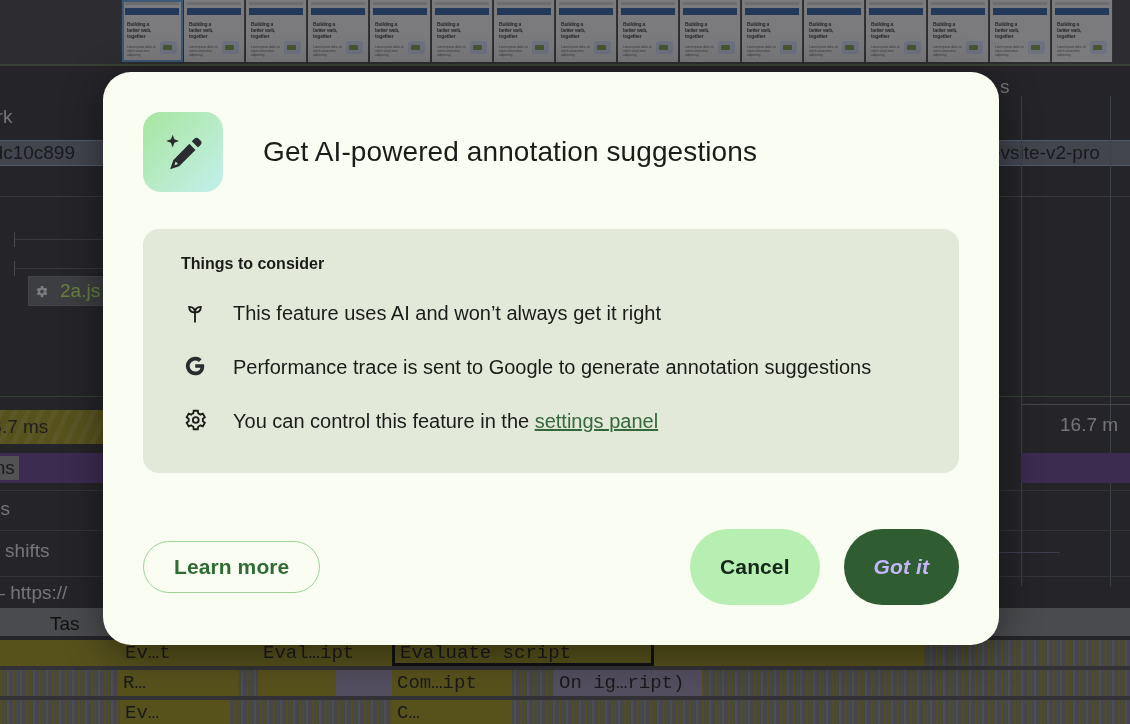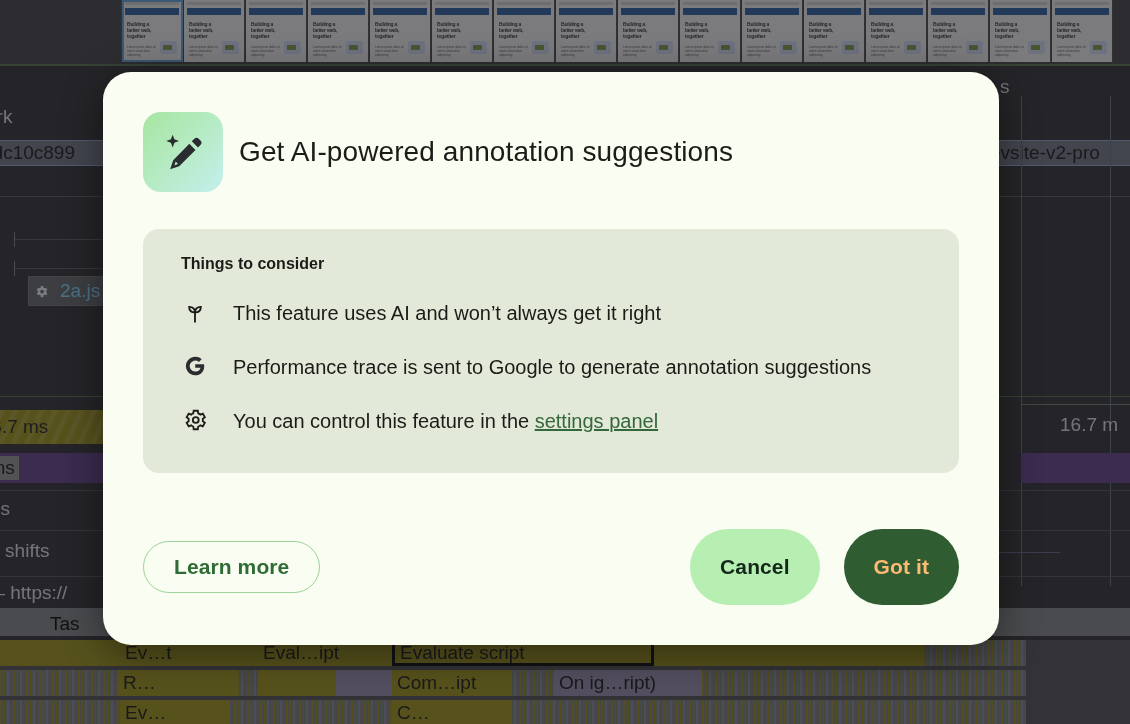--- a/index.html
+++ b/index.html
@@ -69,21 +69,21 @@
   .net-bar span { color: #111; font-size: 19px; white-space: nowrap; padding-left: 4px; }
 
   .hr-line { position: absolute; background: #55575a; height: 1px; }
   .vtick { position: absolute; background: #7b7d80; width: 1px; }
   .vrule { position: absolute; background: #5e6b7d; width: 1px; }
 
   .chip {
     position: absolute; height: 30px;
     border: 1px solid #6f7174; background: #606265;
     display: flex; align-items: center; gap: 11px;
-    padding: 0 5px; color: #7dd3fc; font-size: 19px; white-space: nowrap;
+    padding: 0 5px; color: #bef264; font-size: 19px; white-space: nowrap;
   }
 
   .band-yellow {
     position: absolute; height: 34px; background: #9a8f12;
     background-image: repeating-linear-gradient(115deg, rgba(255,255,255,.10) 0 5px, rgba(0,0,0,0) 5px 12px);
     display: flex; align-items: center;
   }
   .band-yellow span { color: #1a1a1a; font-size: 19px; padding-left: 6px; white-space: nowrap; }
   .band-purple {
     position: absolute; height: 30px; background: #5c3a85;
@@ -91,21 +91,21 @@
   }
   .band-purple span { color: #111; font-size: 19px; background: #8f8f8f; padding: 1px 4px; white-space: nowrap; }
   .row-sep { position: absolute; height: 1px; background: #4d4f52; }
 
   
   #flame {
     position: absolute; left: 0; top: 640px; width: 1130px; height: 84px;
     background: #4a4b4e;
     overflow: hidden;
   }
-  .fl-row { position: absolute; left: 0; width: 1026px; height: 26px; }
+  .fl-row { position: absolute; left: 0; width: 1130px; height: 26px; font-family: Liberation Mono, monospace; }
   .fl {
     position: absolute; height: 26px; display: flex; align-items: center;
     font-size: 19px; color: #111; white-space: nowrap; overflow: hidden;
   }
   .fl.y { background: #9a8f12; }
   .fl.p { background: #9288a8; }
   .fl span { padding-left: 5px; }
   .fl.selected { border: 3px solid #000; }
   .noise { position: absolute; top: 0; height: 26px; width: 100%;
     background-image: repeating-linear-gradient(90deg,
@@ -117,21 +117,21 @@
   #scrim { position: absolute; inset: 0; background: rgba(32,33,36,0.55); }
 
   
   #dialog {
     position: absolute; left: 103px; top: 72px; width: 896px; height: 573px;
     background: #fafdf2; border-radius: 28px;
     box-shadow: 0 8px 40px rgba(0,0,0,.45);
     padding: 40px;
     display: flex; flex-direction: column;
   }
-  #dlg-header { display: flex; align-items: center; gap: 16px; }
+  #dlg-header { display: flex; align-items: center; gap: 40px; }
   #dlg-icon {
     width: 80px; height: 80px; border-radius: 18px; flex: 0 0 auto;
     background: linear-gradient(135deg, #a6e5a0 0%, #b6ebc4 50%, #c3f0ee 100%);
     display: flex; align-items: center; justify-content: center;
   }
   #dlg-title {
     font-size: 28px; font-weight: 400; color: #1b1c18; letter-spacing: .1px;
   }
 
   #consider-panel {
@@ -156,21 +156,21 @@
     border: none; cursor: pointer; border-radius: 999px;
     font-family: "Liberation Sans", sans-serif; font-size: 21px; font-weight: 700;
     letter-spacing: .1px;
   }
   #btn-learn-more {
     background: transparent; color: #2f6b34;
     border: 1px solid #9ed39a; padding: 13px 30px;
   }
   #actions-right { display: flex; gap: 24px; }
   #btn-cancel { background: #b6efb1; color: #14261a; padding: 26px 30px; }
-  #btn-got-it { background: #2f5c31; color: #fdba74; padding: 14px 30px; }
+  #btn-got-it { background: #2f5c31; color: #c4b5fd; padding: 14px 30px; font-style: italic; }
 </style>
 </head>
 <body>
 
 <div id="bg-panel">
 
   <div id="filmstrip">
     <div class="fs-pad"></div>
     <div class="thumb sel">
       <div class="t-bar"></div>

